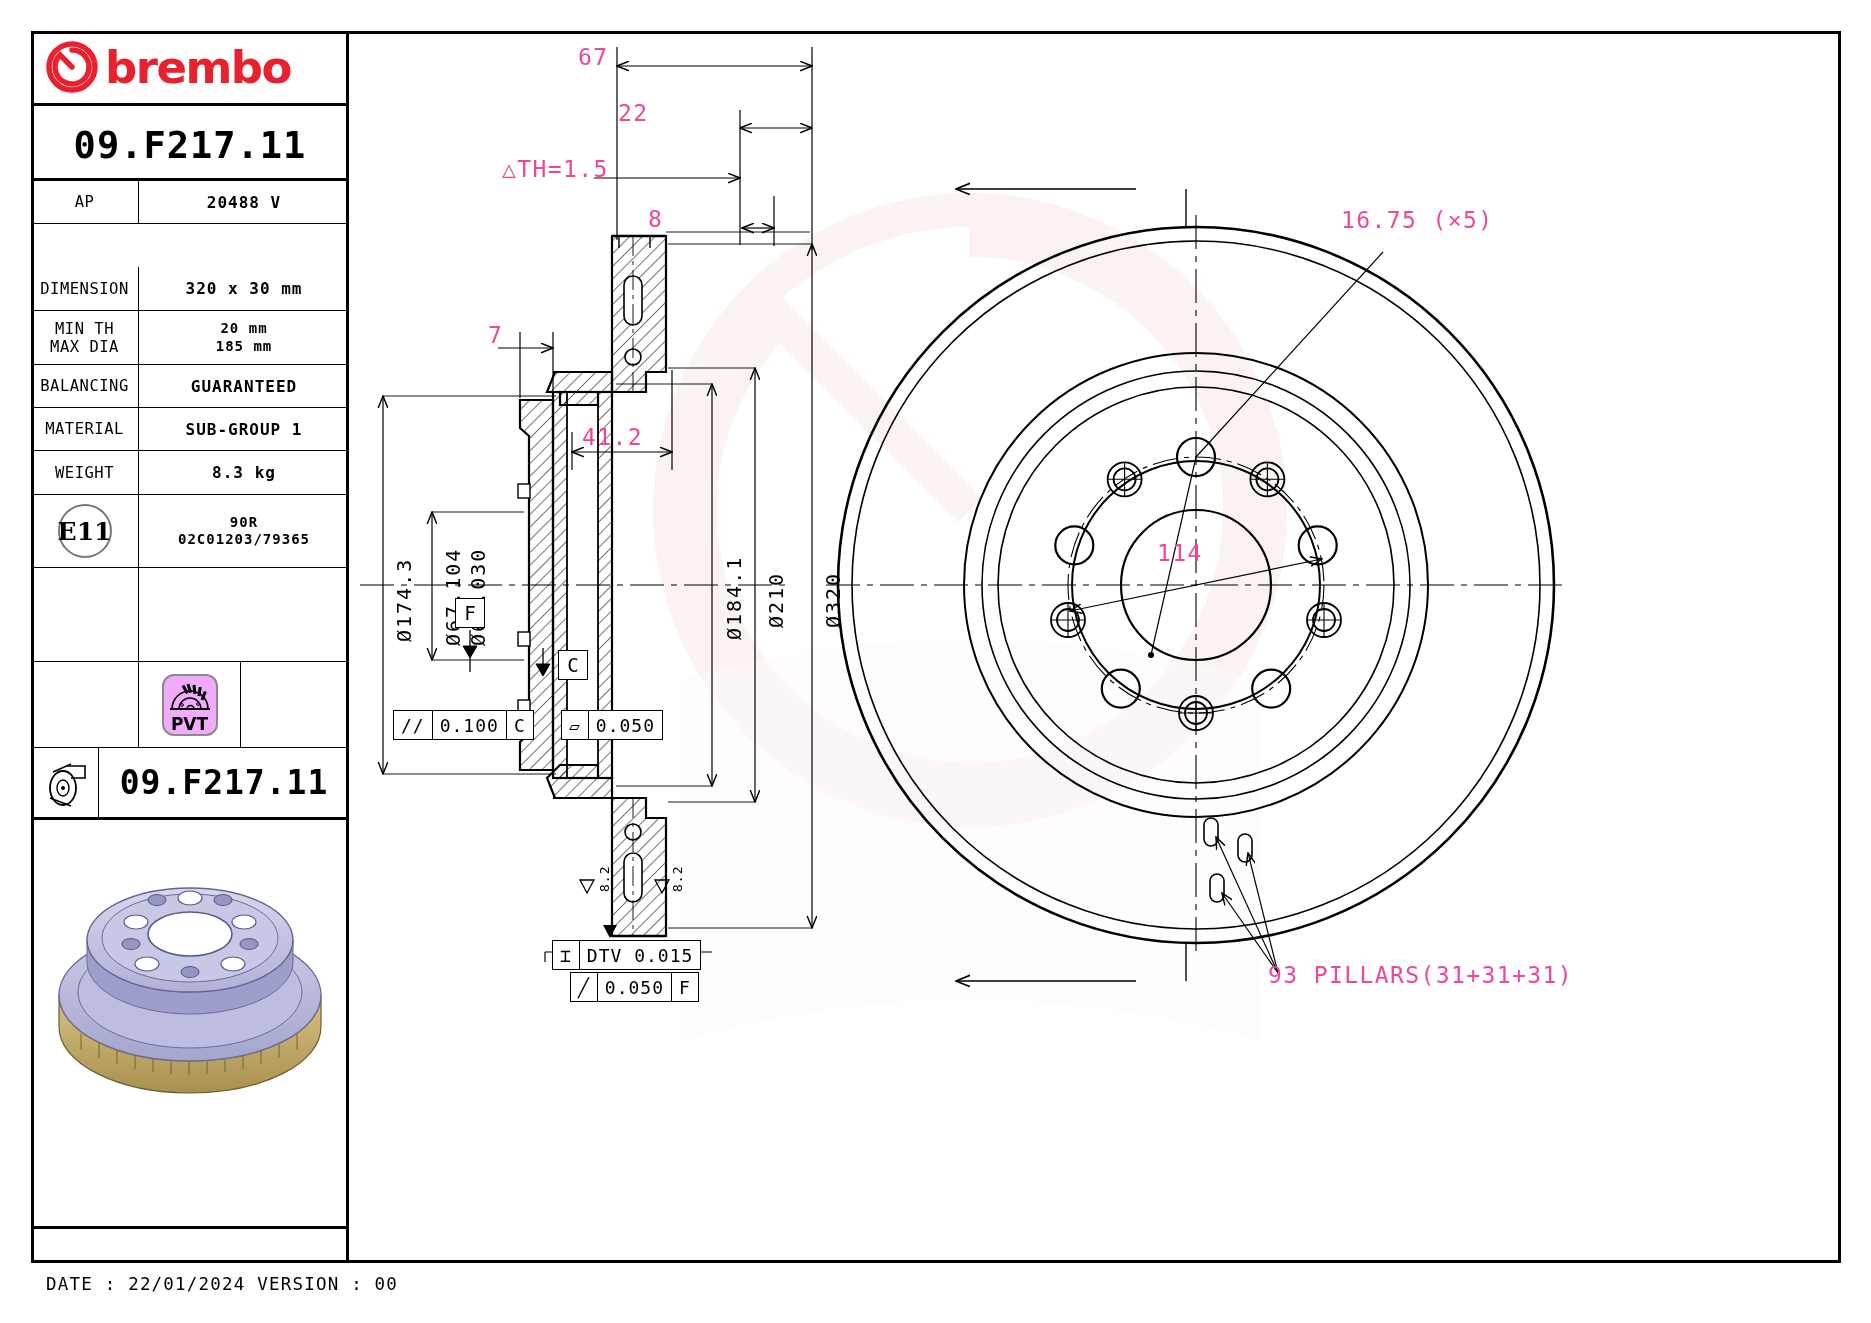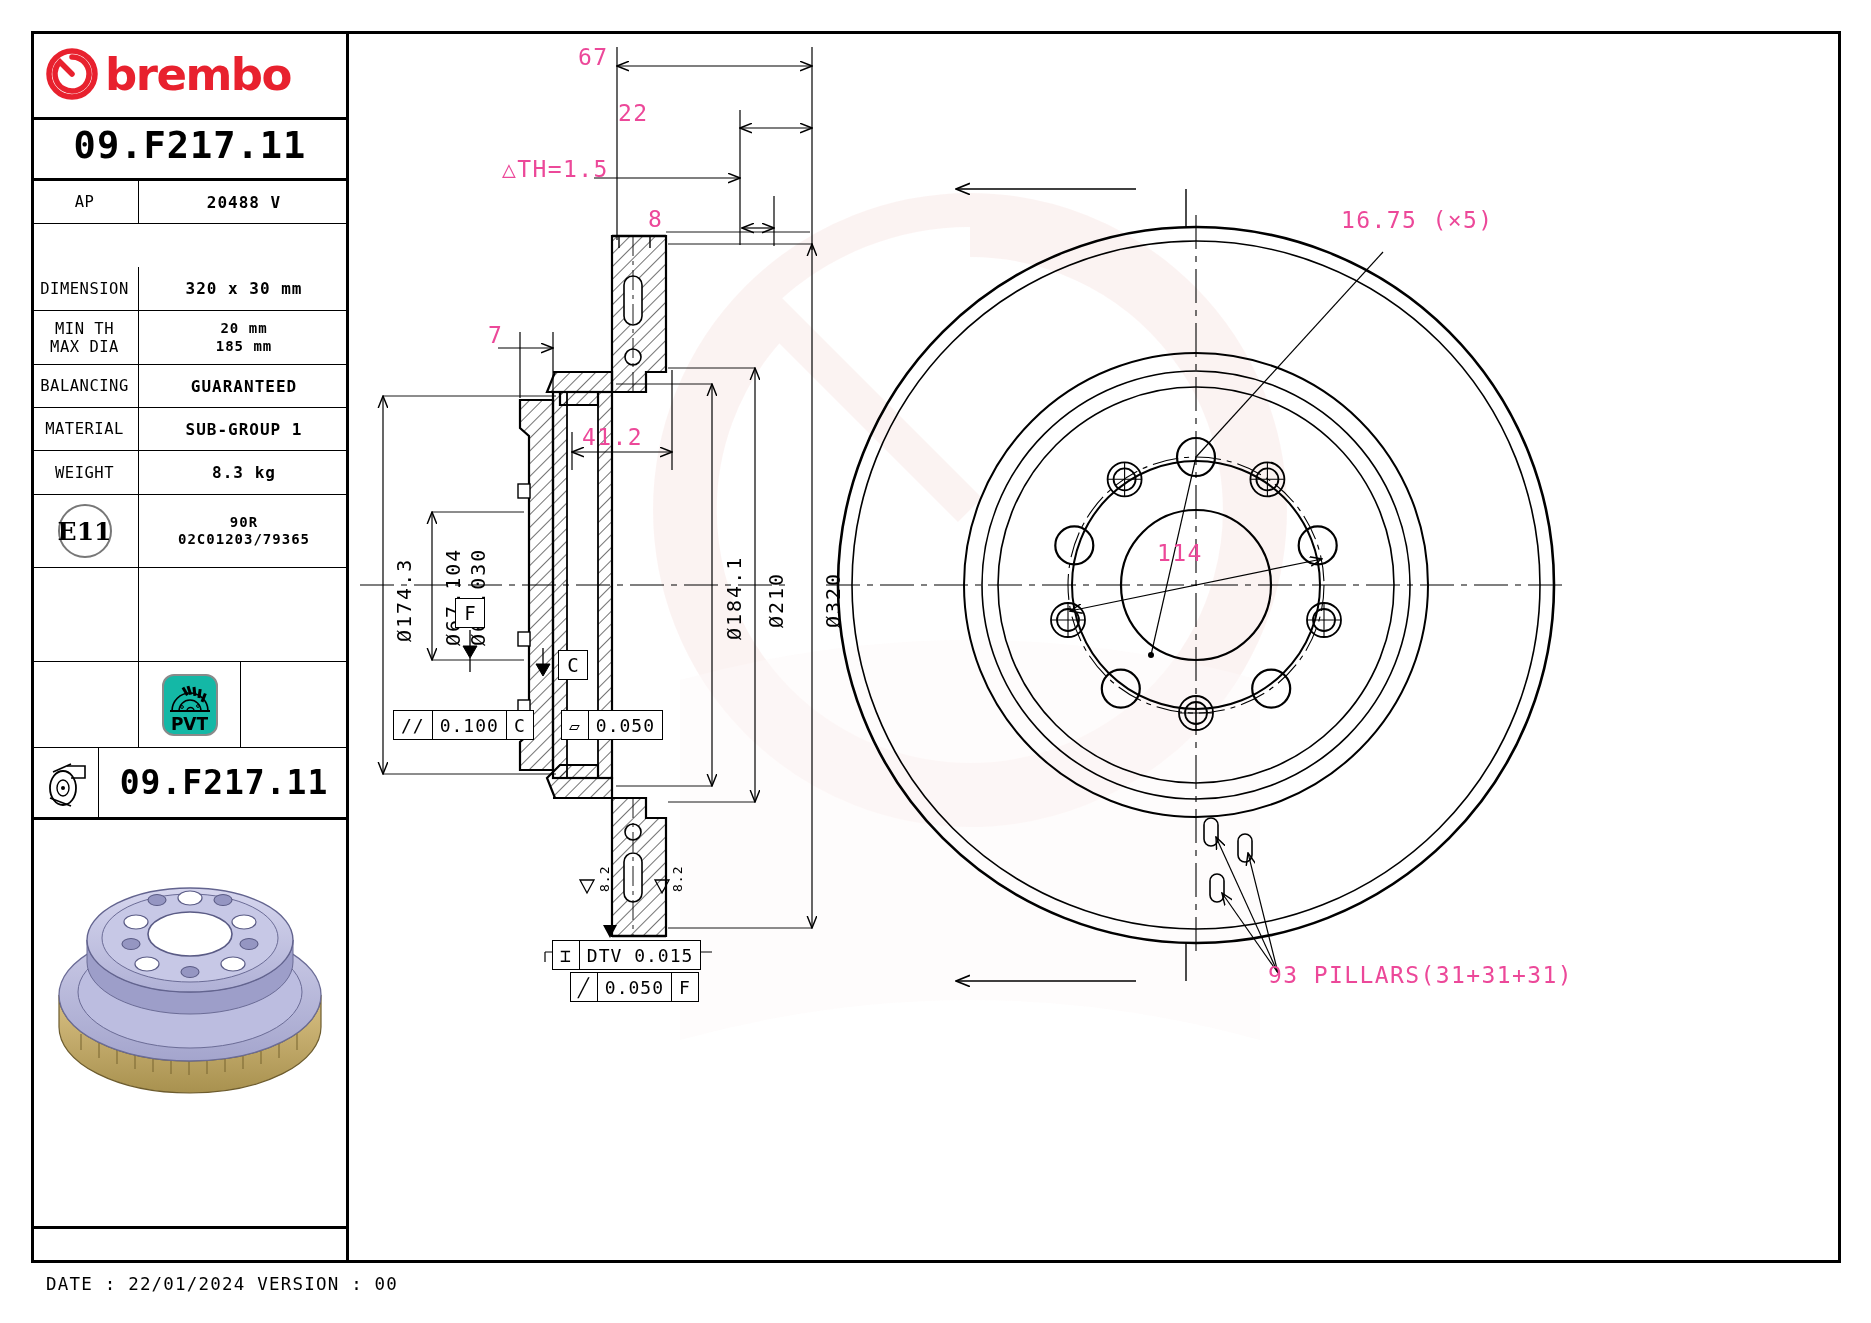--- a/index.html
+++ b/index.html
@@ -44,39 +44,39 @@
   .tb-cellL { position: absolute; left: 0; top: 0; bottom: 0; width: 108px;
               border-right: 1.5px solid #000; display: flex; align-items: center;
               justify-content: center; text-align: center; }
   .tb-cellR { position: absolute; left: 108px; top: 0; bottom: 0; right: 0;
               display: flex; align-items: center; justify-content: center; text-align: center; }
   .lbl { font-size: 15.5px; letter-spacing: .5px; color: #000; }
   .val { font-size: 16px; letter-spacing: 1px; color: #000; font-weight: 700; }
   .val2 { font-size: 14px; letter-spacing: 1px; color: #000; font-weight: 700; line-height: 1.25; }
 
   
-  #logorow { position: absolute; left:0; top:0; width:318px; height:89px;
+  #logorow { position: absolute; left:0; top:0; width:318px; height:75px;
              border-bottom: 3px solid #000; display:flex; align-items:center; }
   #logo-mark { margin-left: 14px; }
   #logo-text { font-family: "DejaVu Sans", sans-serif; font-size: 45px; font-weight: 700;
                color: #e8212e; letter-spacing: -1.5px; margin-left: 6px; }
 
   
   #pnrow { position: absolute; left:0; top:81px; width:318px; height:69px;
            border-bottom: 3px solid #000; display:flex; align-items:center; justify-content:center; }
   #pnrow .pn { font-size: 37px; font-weight: 700; letter-spacing: 1px; }
 
   .e11circle { width: 54px; height: 54px; border: 2.5px solid #777; border-radius: 50%;
                display:flex; align-items:center; justify-content:center;
                font-family: "DejaVu Serif", serif; font-weight:700; font-size: 25px; }
 
   
   .pvt-box { width: 56px; height: 62px; border: 2.5px solid #8a8a8a; border-radius: 12px;
-             display:flex; flex-direction:column; align-items:center; justify-content:flex-end;
-             padding-top: 5px; background:#14b8a6; }
+             display:flex; flex-direction:column; align-items:center; justify-content:space-between;
+             padding-top: 5px; background:#f0abfc; }
   .pvt-label { font-family:"DejaVu Sans", sans-serif; font-weight:800; font-size:17px; letter-spacing:0px; margin-top:1px; }
 
   .footer-text { position: absolute; left: 46px; top: 1274px; font-size: 17.5px; letter-spacing: 1.2px; z-index: 6; }
 
   
   .dim { position: absolute; font-size: 23px; letter-spacing: 1.4px; color:#ec4899; white-space: nowrap; z-index: 5; }
   .vdim { position: absolute; font-size: 20px; letter-spacing: 2px; color:#000; white-space: nowrap;
           transform-origin: 0 0; transform: rotate(-90deg); z-index: 5; }
   .vdim-s { position: absolute; font-size: 13px; letter-spacing: 1px; color:#000; white-space: nowrap;
           transform-origin: 0 0; transform: rotate(-90deg); z-index: 5; }

